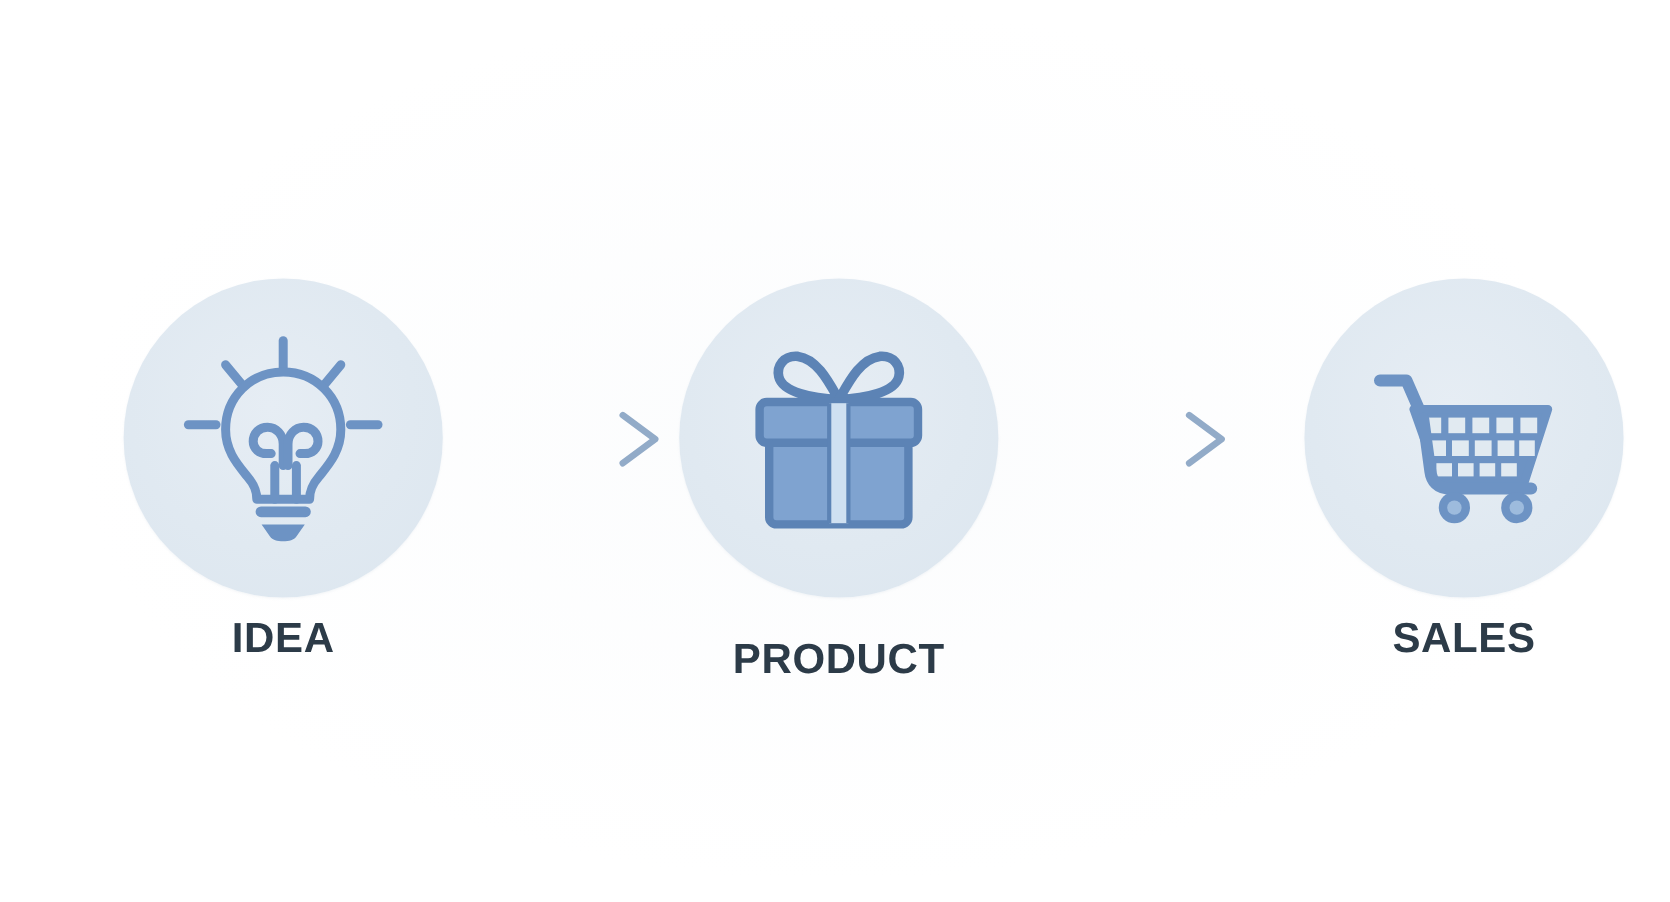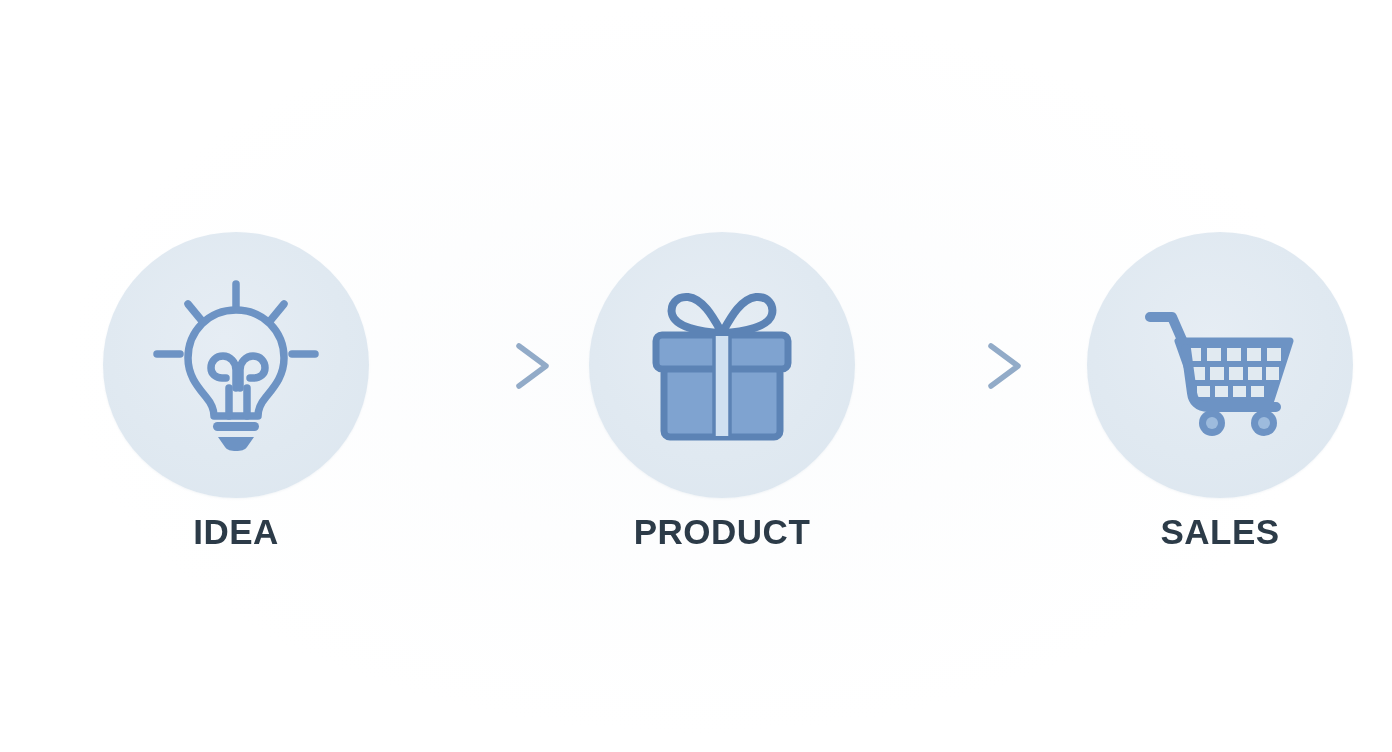--- a/index.html
+++ b/index.html
@@ -42,21 +42,21 @@
   .step {
     position: absolute;
     width: 320px;
     top: 232px;
     display: flex;
     flex-direction: column;
     align-items: center;
   }
 
   .step-idea    { left: 76px; }
-  .step-product { left: 562px; }
+  .step-product { left: 539px; gap: 18px; }
   .step-sales   { left: 1060px; }
 
   .disc {
     width: 266px;
     height: 266px;
     border-radius: 50%;
     background: radial-gradient(circle at 46% 40%, #e6edf4 0%, #e0e9f1 55%, #dce6ef 100%);
     display: flex;
     align-items: center;
     justify-content: center;

